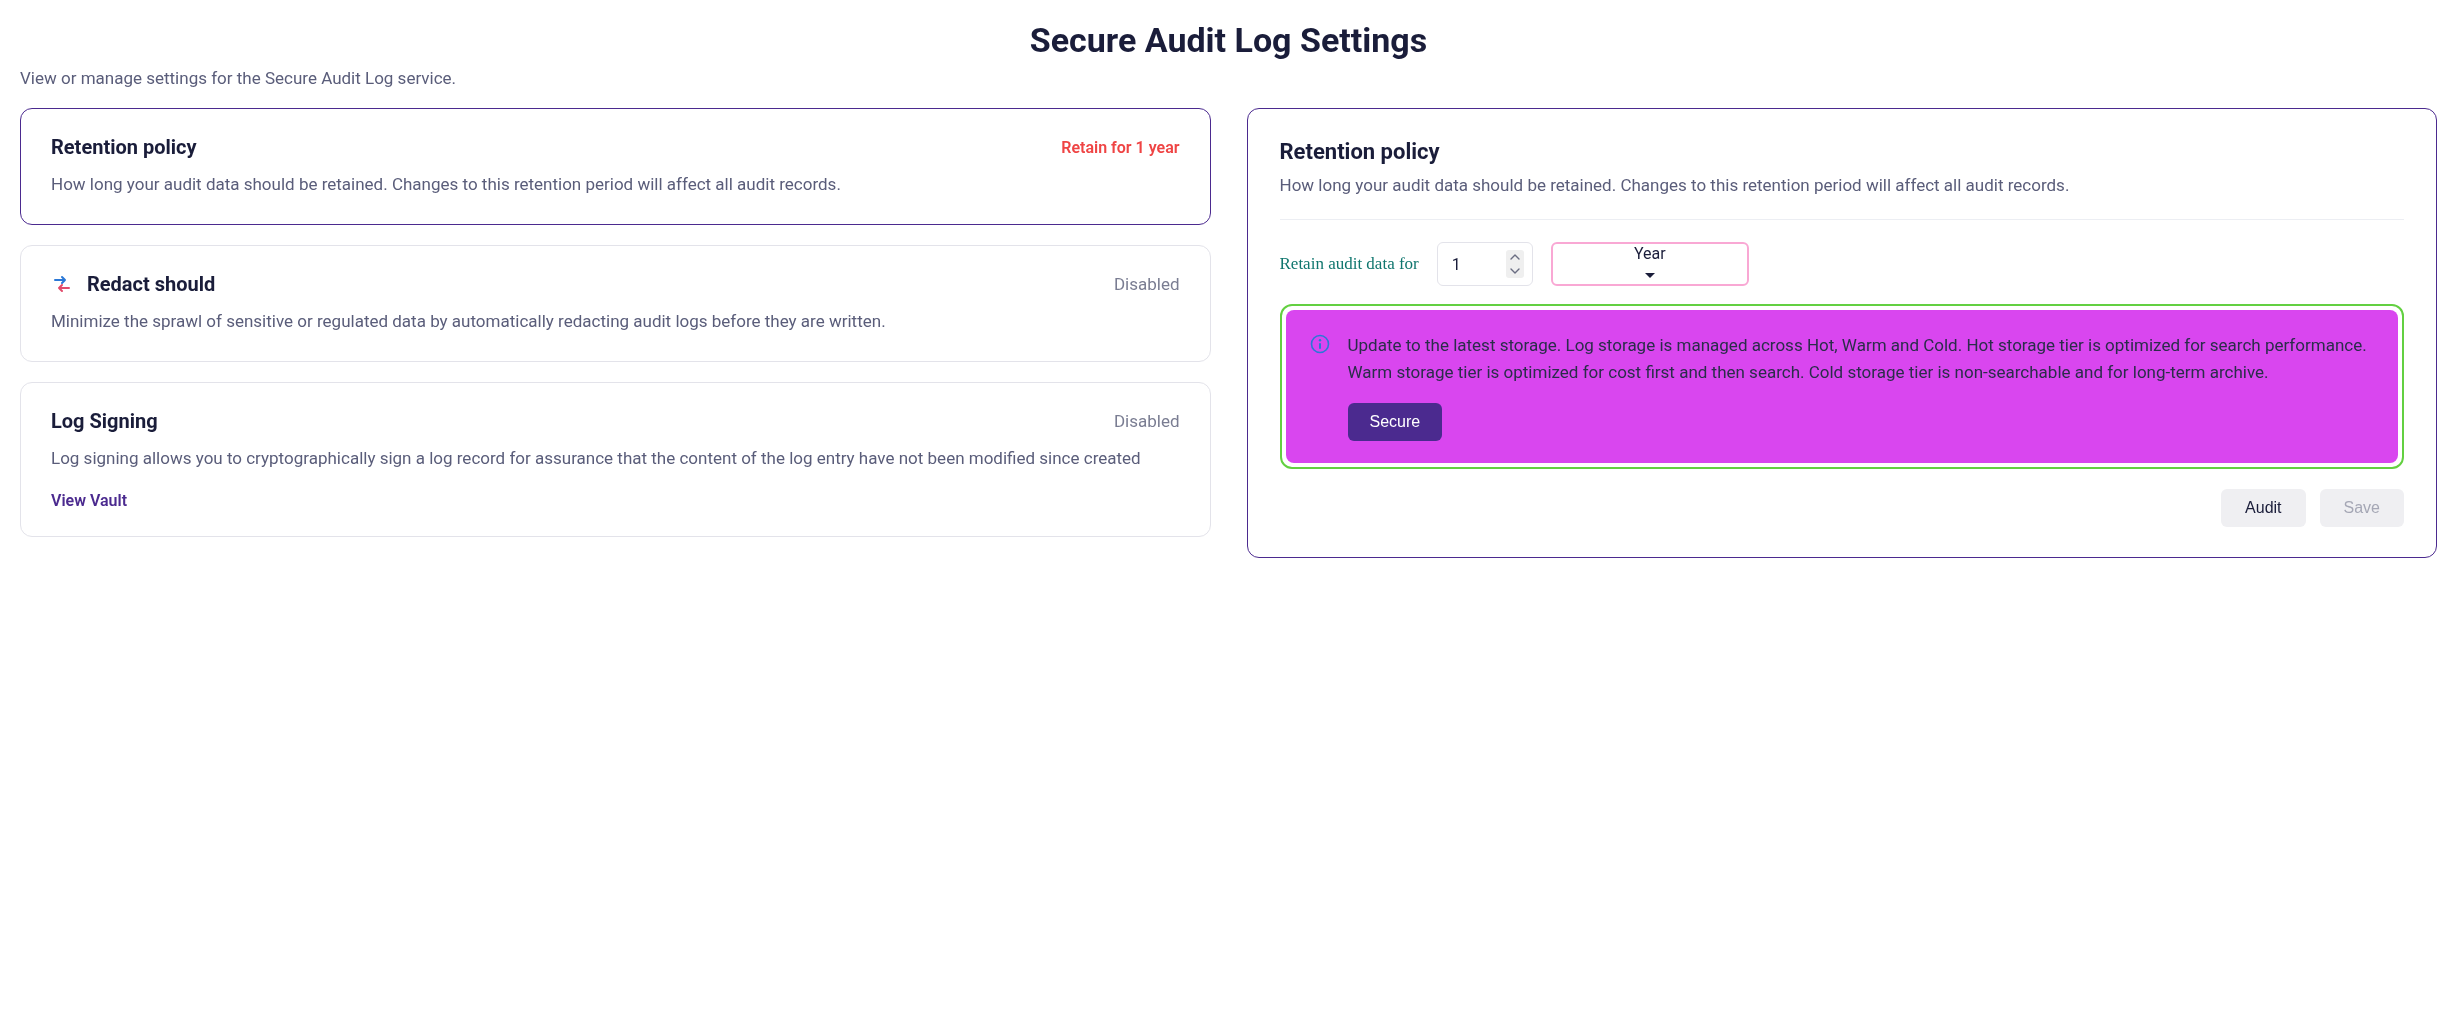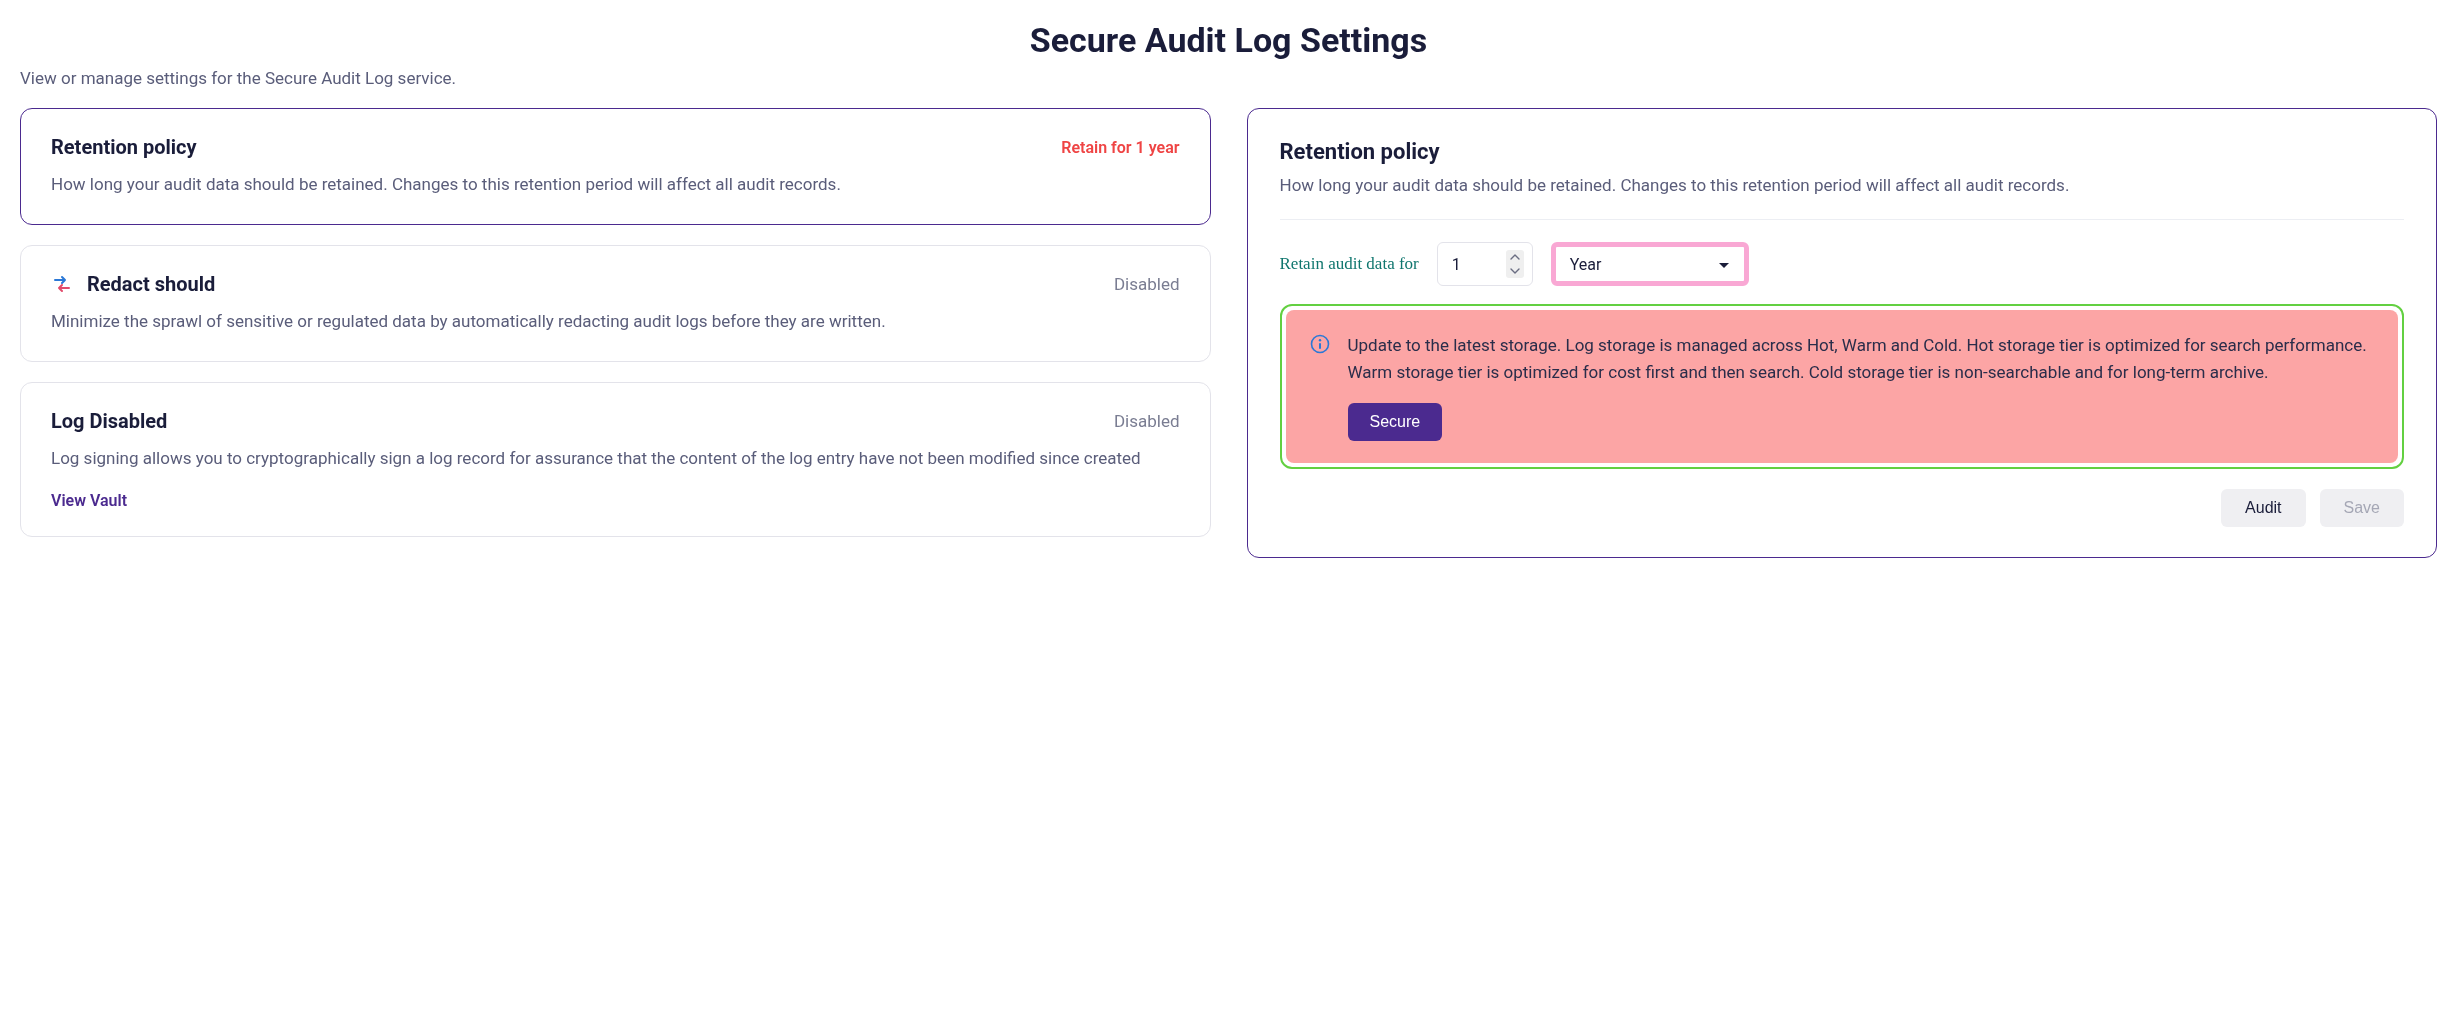--- a/index.html
+++ b/index.html
@@ -142,40 +142,41 @@
       border-radius: 3px;
       width: 18px;
       height: 28px;
       align-items: center;
       justify-content: space-around;
     }
     .stepper svg { display:block; }
     .select-input {
       width: 198px;
       height: 44px;
-      border: 5px solid #f9a8d4;
+      border: 2px solid #f9a8d4;
       border-radius: 6px;
       display: flex;
       align-items: center;
       justify-content: space-between;
       padding: 0 14px;
       cursor: pointer;
+      flex-direction: column;
     }
     .select-value {
       font-size: 16px;
       color: #1a1d3a;
     }
     .notice {
       border: 2px solid #63d041;
       border-radius: 12px;
       padding: 4px;
       margin-bottom: 20px;
     }
     .notice-inner {
-      background: #fca5a5;
+      background: #d946ef;
       border-radius: 8px;
       padding: 22px 24px;
       display: flex;
       gap: 18px;
       align-items: flex-start;
     }
     .info-icon {
       flex-shrink: 0;
       width: 20px;
       height: 20px;
@@ -249,21 +250,21 @@
           </span>
           <span class="card-title">Redact should</span>
         </div>
         <span class="card-status-muted">Disabled</span>
       </div>
       <p class="card-desc">Minimize the sprawl of sensitive or regulated data by automatically redacting audit logs before they are written.</p>
     </div>
 
     <div class="card">
       <div class="card-head">
-        <span class="card-title">Log Disabled</span>
+        <span class="card-title">Log Signing</span>
         <span class="card-status-muted">Disabled</span>
       </div>
       <p class="card-desc">Log signing allows you to cryptographically sign a log record for assurance that the content of the log entry have not been modified since created</p>
       <span class="link">View Vault</span>
     </div>
 
   </div>
 
   <div class="right-col">
     <div class="right-panel">

